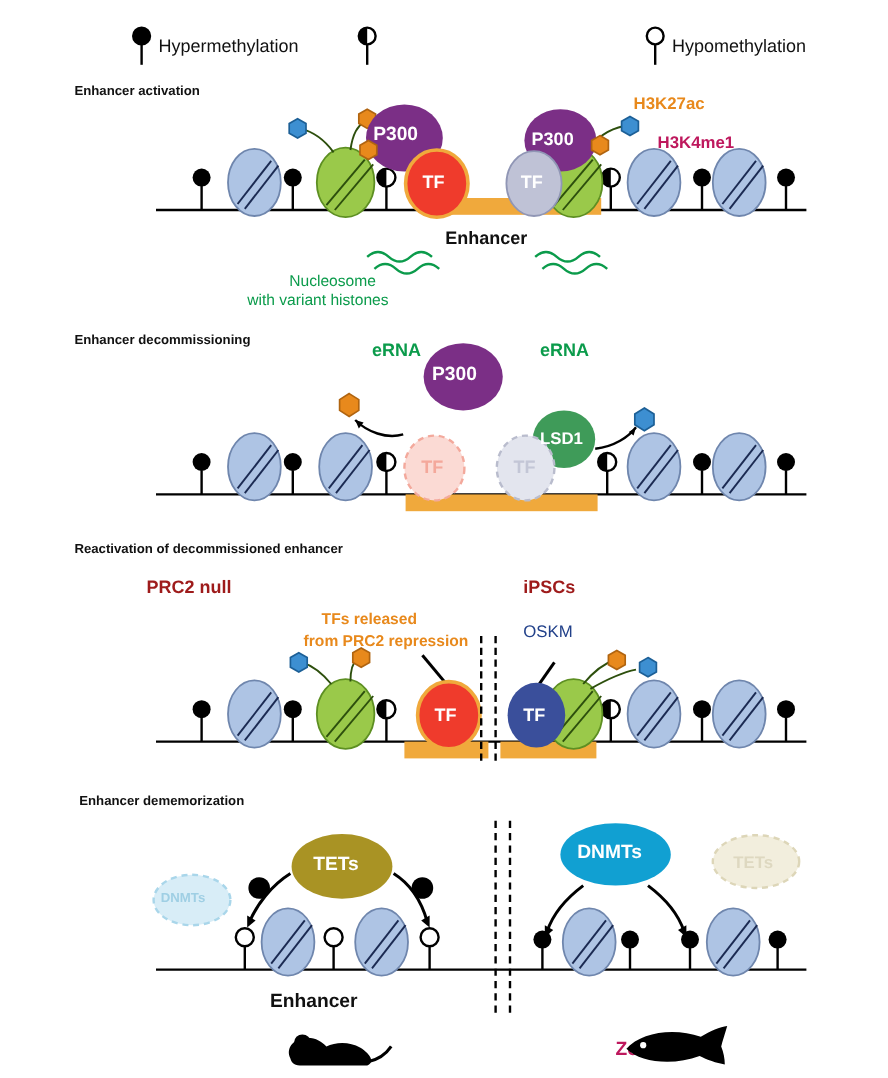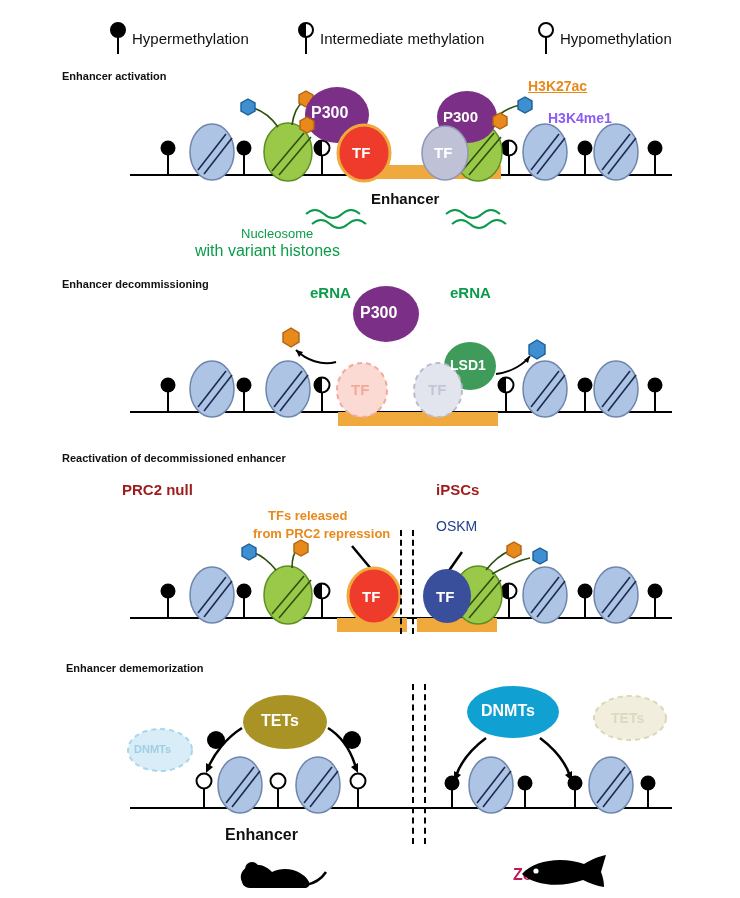--- a/index.html
+++ b/index.html
@@ -5,21 +5,21 @@
   html,body{margin:0;padding:0;background:#ffffff;}
   body{width:740px;height:898px;position:relative;font-family:"Liberation Sans",sans-serif;overflow:hidden;}
   .stage{position:relative;width:740px;height:898px;}
   .abs{position:absolute;}
   .lbl{position:absolute;white-space:nowrap;}
   .legend-txt{font-size:15px;color:#111;}
   .sec-title{font-size:11px;font-weight:bold;color:#111;}
   .small-b{font-size:13px;font-weight:bold;}
   .green{color:#0b9b4b;margin-top:44px;}
   .orange{color:#e8891c;}
-  .blue{color:#8b5cf6;}
+  .blue{color:#be185d;}
   .navy{color:#22418a;}
   svg{overflow:visible;display:block;}
   .dashline{position:absolute;border-left:2px dashed #000;}
 </style>
 </head>
 <body>
 
 <div class="stage">
 
   <div class="abs" style="left:0;top:8px;width:740px;height:50px;">
@@ -28,21 +28,20 @@
       <line x1="6" y1="34" x2="6" y2="16" stroke="#000" stroke-width="2"></line>
       <circle cx="6" cy="10" r="7" fill="#000" stroke="#000" stroke-width="2"></circle>
     </svg>
     <div class="lbl legend-txt" style="left:132px;top:22px;">Hypermethylation</div>
 
     <svg class="abs" style="left:300px;top:12px;" width="24" height="34">
       <line x1="6" y1="34" x2="6" y2="16" stroke="#000" stroke-width="2"></line>
       <circle cx="6" cy="10" r="7" fill="#fff" stroke="#000" stroke-width="2"></circle>
       <path d="M6 3 A7 7 0 0 0 6 17 Z" fill="#000"></path>
     </svg>
-    <div class="lbl legend-txt" style="left:320px;top:22px;">Intermediate methylation</div>
 
     <svg class="abs" style="left:540px;top:12px;" width="24" height="34">
       <line x1="6" y1="34" x2="6" y2="16" stroke="#000" stroke-width="2"></line>
       <circle cx="6" cy="10" r="7" fill="#fff" stroke="#000" stroke-width="2"></circle>
     </svg>
     <div class="lbl legend-txt" style="left:560px;top:22px;">Hypomethylation</div>
   </div>
 
   <div class="lbl sec-title" style="left:62px;top:70px;">Enhancer activation</div>
 
@@ -146,28 +145,28 @@
     <g>
       <path d="M306 129 q9 -8 18 0 q9 8 18 0 q9 -8 18 0" stroke="#0b9b4b" fill="none" stroke-width="2"></path>
       <path d="M312 139 q9 -8 18 0 q9 8 18 0 q9 -8 18 0" stroke="#0b9b4b" fill="none" stroke-width="2"></path>
     </g>
     <g>
       <path d="M446 129 q9 -8 18 0 q9 8 18 0 q9 -8 18 0" stroke="#0b9b4b" fill="none" stroke-width="2"></path>
       <path d="M452 139 q9 -8 18 0 q9 8 18 0 q9 -8 18 0" stroke="#0b9b4b" fill="none" stroke-width="2"></path>
     </g>
   </svg>
 
-  <div class="lbl small-b orange" style="left:528px;top:78px;font-size:14px;text-decoration:underline;">H3K27ac</div>
+  <div class="lbl small-b orange" style="left:528px;top:78px;font-size:14px;">H3K27ac</div>
   <div class="lbl small-b blue" style="left:548px;top:110px;font-size:14px;">H3K4me1</div>
   <div class="lbl" style="left:311px;top:104px;color:#fff;font-size:16px;font-weight:bold;">P300</div>
   <div class="lbl" style="left:443px;top:108px;color:#fff;font-size:15px;font-weight:bold;">P300</div>
   <div class="lbl" style="left:352px;top:144px;color:#fff;font-size:15px;font-weight:bold;">TF</div>
   <div class="lbl" style="left:434px;top:144px;color:#fff;font-size:15px;font-weight:bold;">TF</div>
   <div class="lbl green" style="left:241px;top:182px;font-size:13px;">Nucleosome</div>
-  <div class="lbl green" style="left:195px;top:198px;font-size:16px;">with variant histones</div>
+  <div class="lbl green" style="left:206px;top:198px;font-size:13px;">with variant histones</div>
   <div class="lbl" style="left:371px;top:190px;font-size:15px;font-weight:bold;color:#111;">Enhancer</div>
   <div class="lbl green" style="left:310px;top:240px;font-size:15px;font-weight:bold;">eRNA</div>
   <div class="lbl green" style="left:450px;top:240px;font-size:15px;font-weight:bold;">eRNA</div>
 
   <div class="lbl sec-title" style="left:62px;top:278px;">Enhancer decommissioning</div>
 
   <svg class="abs" style="left:0;top:290px;" width="740" height="140">
     <line x1="130" y1="122" x2="672" y2="122" stroke="#000" stroke-width="2"></line>
 
     <rect x="338" y="122" width="160" height="14" fill="#f0a93c"></rect>

